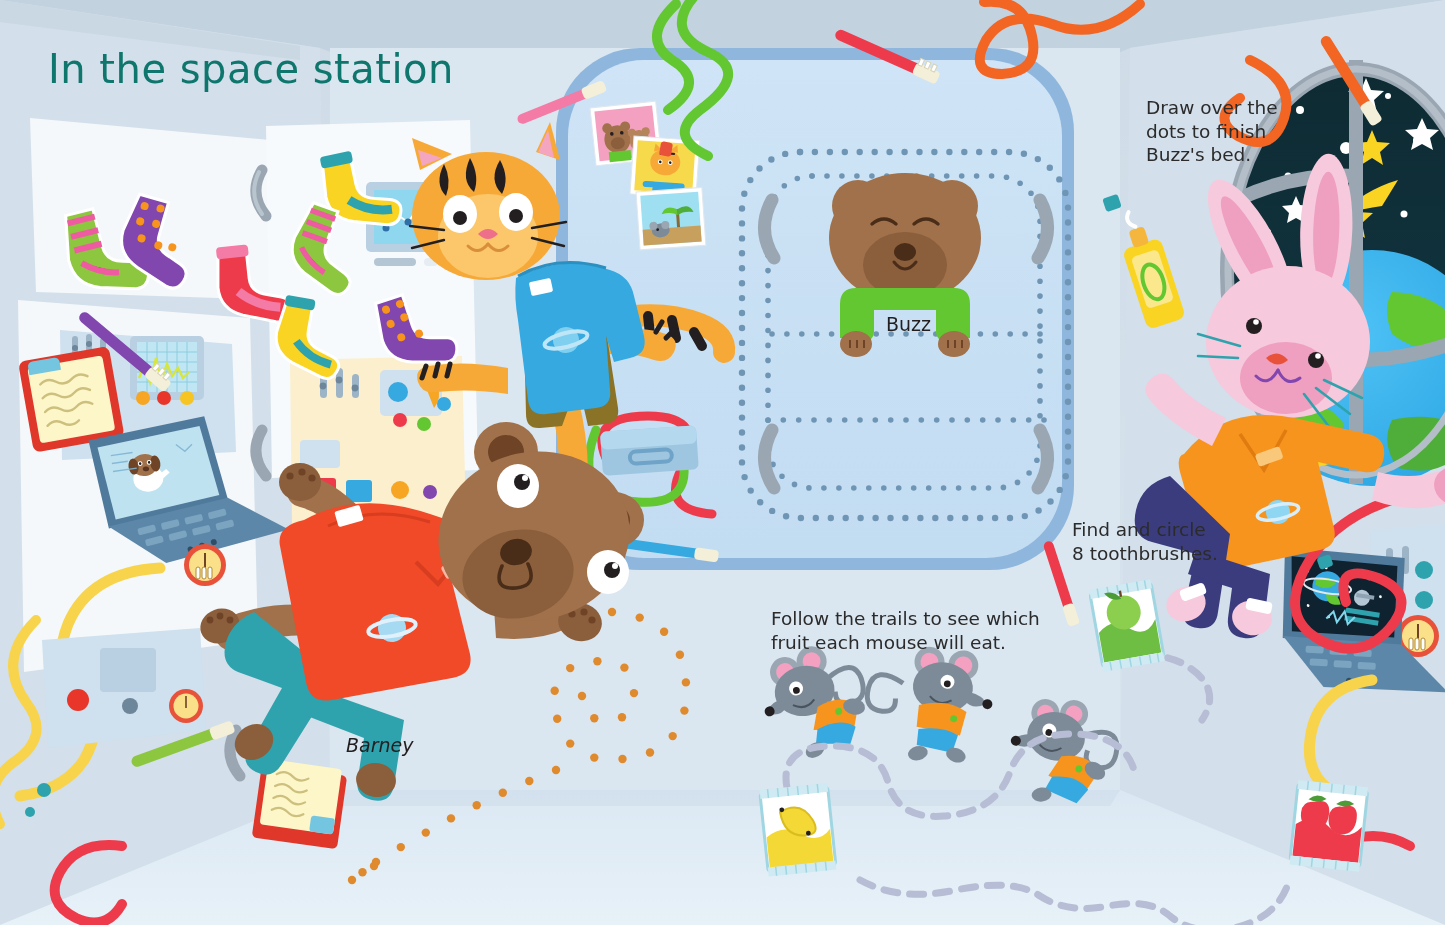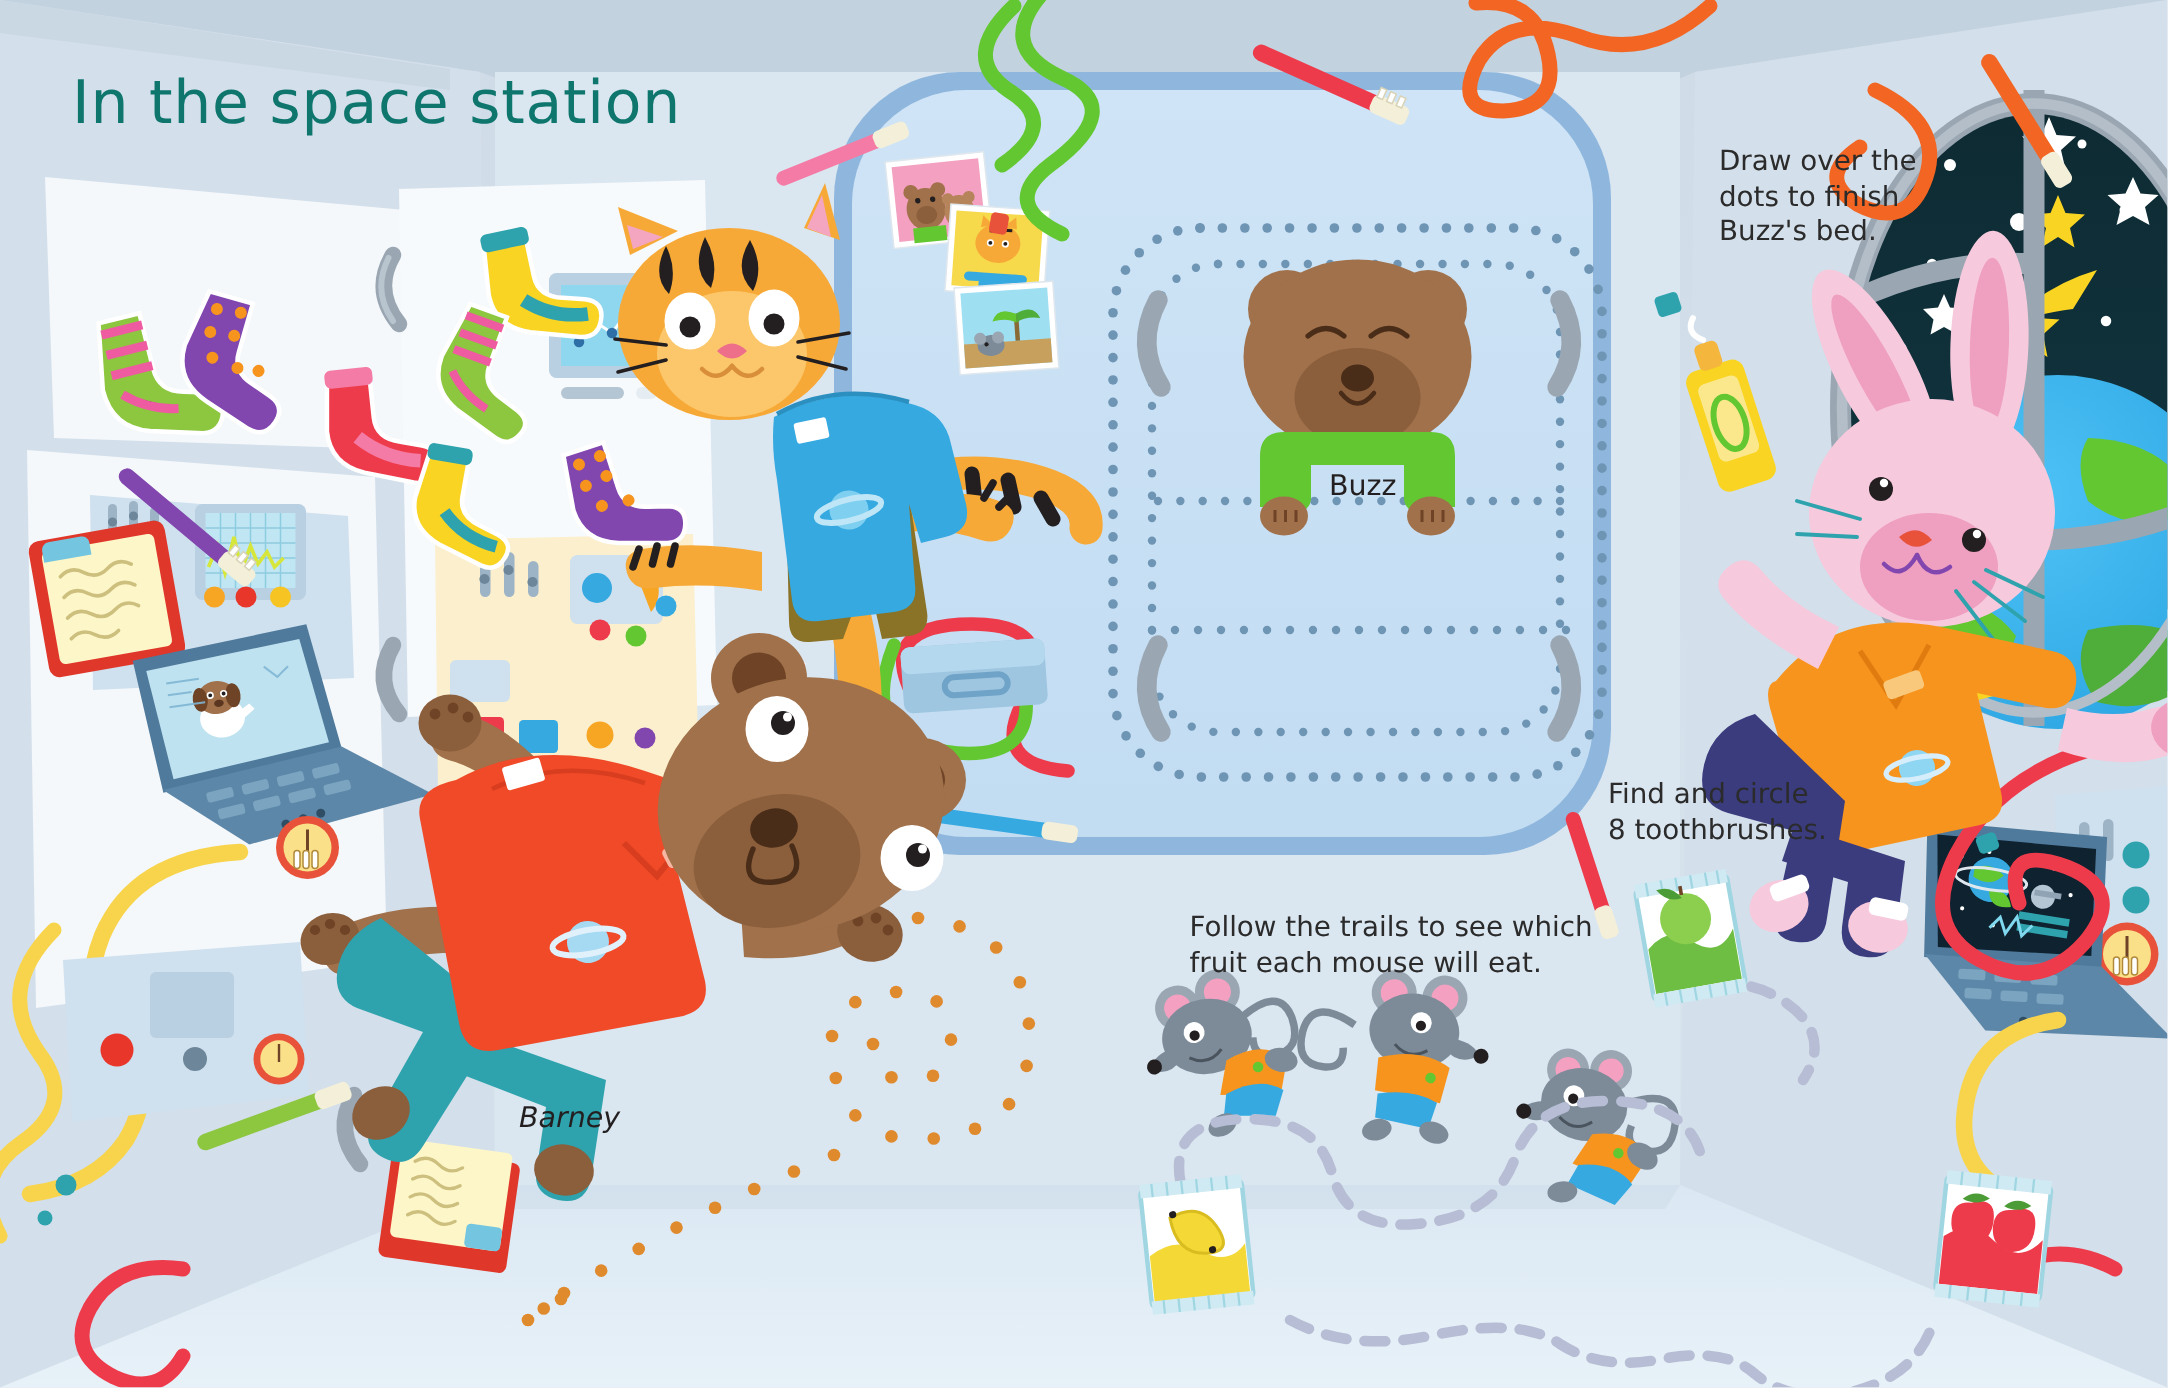--- a/index.html
+++ b/index.html
@@ -1107,18 +1107,18 @@
 
   </svg>
 
   <div class="txt" id="title">In the space station</div>
 
   <div class="txt instr" style="left:1110px;top:96px;margin-left:36px;">Draw over the
 dots to finish
 Buzz's bed.</div>
   <div class="txt instr" style="left:1072px;top:518px;">Find and circle
 8 toothbrushes.</div>
-  <div class="txt instr" style="left:793px;top:607px;">Follow the trails to see which
+  <div class="txt instr" style="left:771px;top:607px;">Follow the trails to see which
 fruit each mouse will eat.</div>
 
   <div class="txt charname" style="left:346px;top:733px;font-style:italic;">Barney</div>
   <div class="txt charname" style="left:886px;top:312px;">Buzz</div>
 </div>
 
 </body></html>

